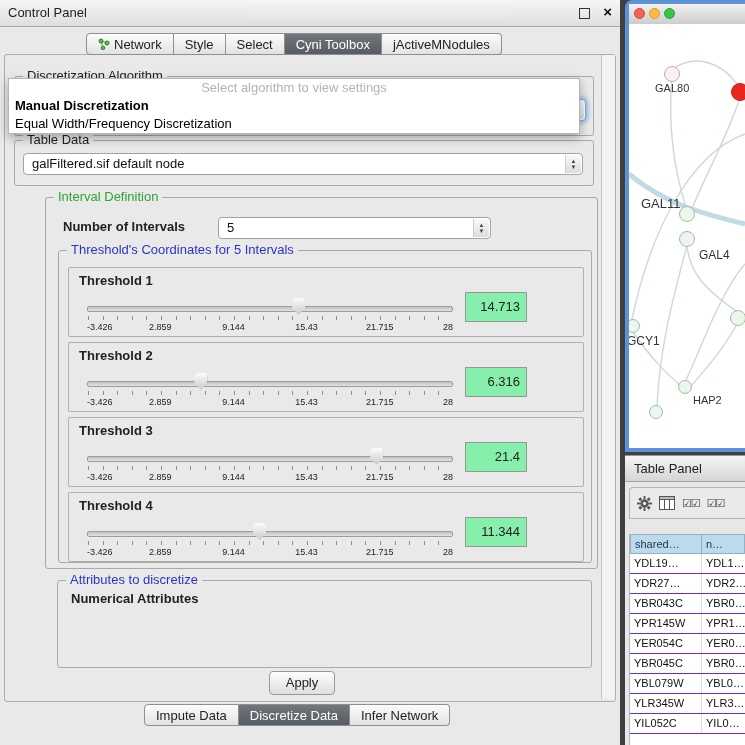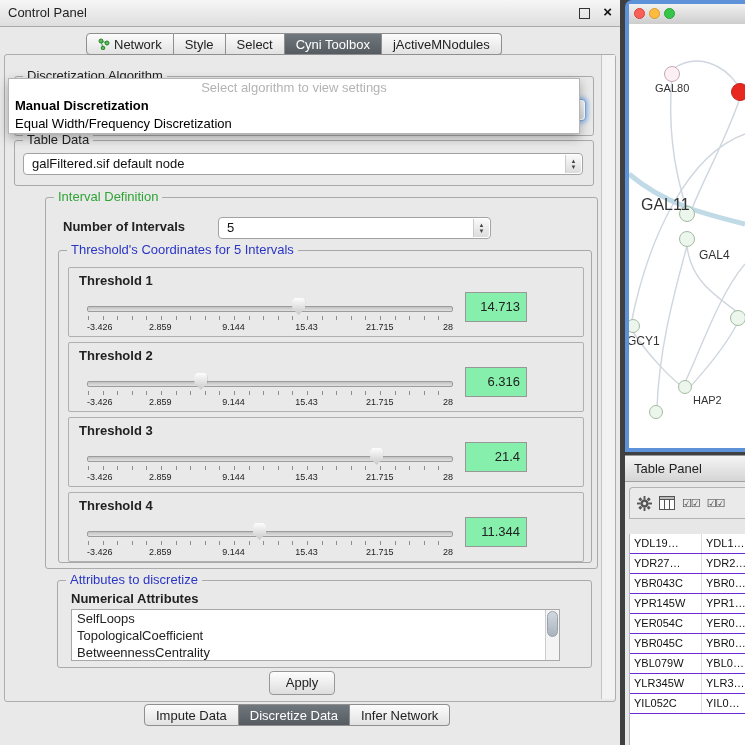--- a/index.html
+++ b/index.html
@@ -256,28 +256,20 @@
             </div>
         </div>
         <div class="value-box">11.344</div>
       </div>
     </div>
   </div>
 
   <div class="group attr-group">
     <span class="group-label g-blue">Attributes to discretize</span>
     <div class="attr-title">Numerical Attributes</div>
-    <div class="attr-list">
-      <div class="list-sb">
-        <div class="list-sb-thumb"></div>
-      </div>
-    <div class="attr-item">SelfLoops</div>
-        <div class="attr-item">TopologicalCoefficient</div>
-        <div class="attr-item">BetweennessCentrality</div>
-      </div>
   </div>
 
   <div class="apply-btn">Apply</div>
 
   <div class="tabrow tabs-bottom">
     <div class="tab">
       <span>Impute Data</span>
     </div>
     <div class="tab selected">
       <span>Discretize Data</span>
@@ -308,21 +300,21 @@
           <path d="M116,110 C60,130 20,210 2,300"></path>
           <path d="M116,240 C90,270 70,330 56,358"></path>
         </g>
         <path d="M0,150 C35,180 75,190 116,200" fill="none" stroke="#b9d6e3" stroke-width="5" opacity="0.9"></path>
       </svg>
       <div id="nw-nodes">
           <div class="node" style="left: 35px; top: 42px; width: 16px; height: 16px; background: rgb(252, 240, 244); border: 1px solid rgb(200, 168, 180);"></div>
           <div class="node-label" style="left: 26px; top: 58px; font-size: 11px;">GAL80</div>
           <div class="node" style="left: 102px; top: 59px; width: 18px; height: 18px; background: rgb(232, 40, 30); border: 1px solid rgb(192, 34, 26);"></div>
           <div class="node" style="left: 50px; top: 182px; width: 16px; height: 16px; background: rgb(236, 246, 236); border: 1px solid rgb(162, 188, 162);"></div>
-          <div class="node-label" style="left: 12px; top: 172px; font-size: 16px;">GAL11</div>
+          <div class="node-label" style="left: 12px; top: 172px; font-size: 13px;">GAL11</div>
           <div class="node" style="left: 50px; top: 207px; width: 16px; height: 16px; background: rgb(236, 246, 236); border: 1px solid rgb(162, 188, 162);"></div>
           <div class="node-label" style="left: 70px; top: 224px; font-size: 12px;">GAL4</div>
           <div class="node" style="left: 101px; top: 286px; width: 16px; height: 16px; background: rgb(236, 246, 236); border: 1px solid rgb(162, 188, 162);"></div>
           <div class="node" style="left: -3px; top: 295px; width: 14px; height: 14px; background: rgb(236, 246, 236); border: 1px solid rgb(162, 188, 162);"></div>
           <div class="node-label" style="left: -2px; top: 310px; font-size: 12px;">GCY1</div>
           <div class="node" style="left: 49px; top: 356px; width: 14px; height: 14px; background: rgb(236, 246, 236); border: 1px solid rgb(162, 188, 162);"></div>
           <div class="node-label" style="left: 64px; top: 370px; font-size: 11px;">HAP2</div>
           <div class="node" style="left: 20px; top: 381px; width: 14px; height: 14px; background: rgb(236, 246, 236); border: 1px solid rgb(162, 188, 162);"></div>
         </div>
     </div>
@@ -351,20 +343,24 @@
     <svg width="16" height="14" viewBox="0 0 16 14">
       <rect x="0.5" y="0.5" width="15" height="13" fill="#fff" stroke="#555"></rect>
       <line x1="5.5" y1="0.5" x2="5.5" y2="13.5" stroke="#555"></line>
       <line x1="10.5" y1="0.5" x2="10.5" y2="13.5" stroke="#555"></line>
       <rect x="0.5" y="0.5" width="15" height="3" fill="#bbb" stroke="#555"></rect>
     </svg>
     <span class="tool-checks">☑☑</span>
     <span class="tool-checks">☑☑</span>
   </div>
   <div class="tpn-table">
+    <div class="tph">
+      <div class="cell">shared…</div>
+      <div class="cell">n…</div>
+    </div>
     <div id="tp-rows">
         <div class="tp-row">
           <div class="c1">YDL19…</div>
           <div class="c2">YDL1…</div>
         </div>
         <div class="tp-row">
           <div class="c1">YDR27…</div>
           <div class="c2">YDR2…</div>
         </div>
         <div class="tp-row">

